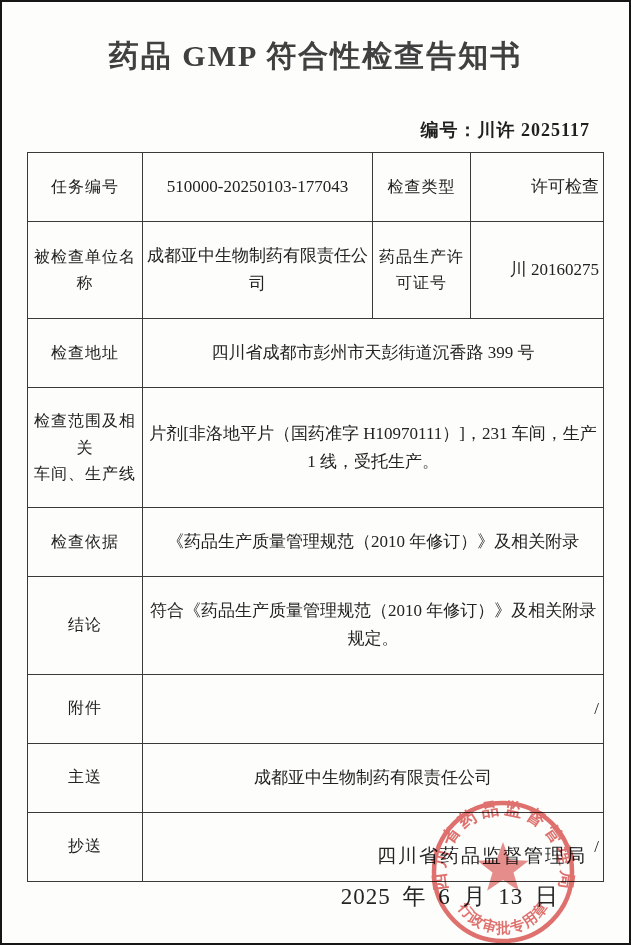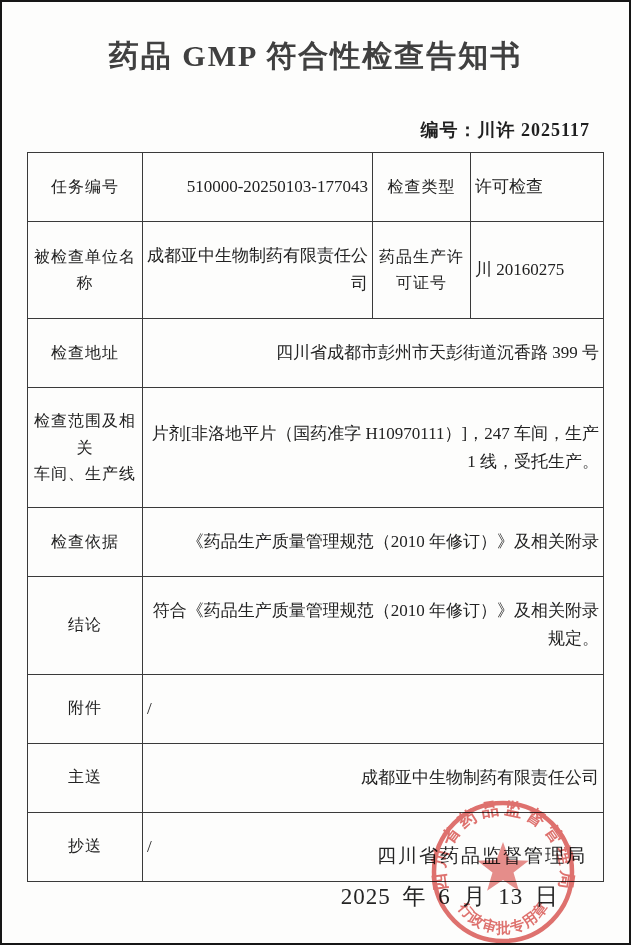--- a/index.html
+++ b/index.html
@@ -36,23 +36,23 @@
     padding:20px 4px;
     line-height:1.65;
   }
   td.lbl{
     text-align:center;
     white-space:pre-line;
     font-size:16px;
     padding:4px 1px;
     letter-spacing:1px;
   }
-  td.val{text-align:right;padding-left:6px;padding-right:2px;}
+  td.val{text-align:center;padding-left:6px;padding-right:2px;}
   td.ind{padding-left:14px;}
-  td.ctr{text-align:left;}
+  td.ctr{text-align:right;}
   tr.r1{height:50px;} tr.r2{height:81px;} tr.r3{height:54px;}
   tr.r4{height:88px;} tr.r5{height:59px;} tr.r6{height:58px;}
   tr.r7{height:77px;} tr.r8{height:56px;} tr.r9{height:59px;}
   tr.r10{height:56px;}
   .authority{
     position:absolute;top:841px;right:42px;
     font-size:19px;letter-spacing:2px;color:#242424;
   }
   .issue-date{
     position:absolute;top:879px;right:70px;
@@ -97,21 +97,21 @@
 可证号</td>
         <td class="ctr">川 20160275</td>
       </tr>
       <tr class="r3">
         <td class="lbl">检查地址</td>
         <td class="val" colspan="3">四川省成都市彭州市天彭街道沉香路 399 号</td>
       </tr>
       <tr class="r4">
         <td class="lbl">检查范围及相关
 车间、生产线</td>
-        <td class="val ind" colspan="3">片剂[非洛地平片（国药准字 H10970111）]，247 车间，生产1 线，受托生产。</td>
+        <td class="val ind" colspan="3">片剂[非洛地平片（国药准字 H10970111）]，231 车间，生产1 线，受托生产。</td>
       </tr>
       <tr class="r5">
         <td class="lbl">检查依据</td>
         <td class="val ind" colspan="3">《药品生产质量管理规范（2010 年修订）》及相关附录</td>
       </tr>
       <tr class="r7">
         <td class="lbl">结论</td>
         <td class="val" colspan="3">符合《药品生产质量管理规范（2010 年修订）》及相关附录规定。</td>
       </tr>
       <tr class="r8">

